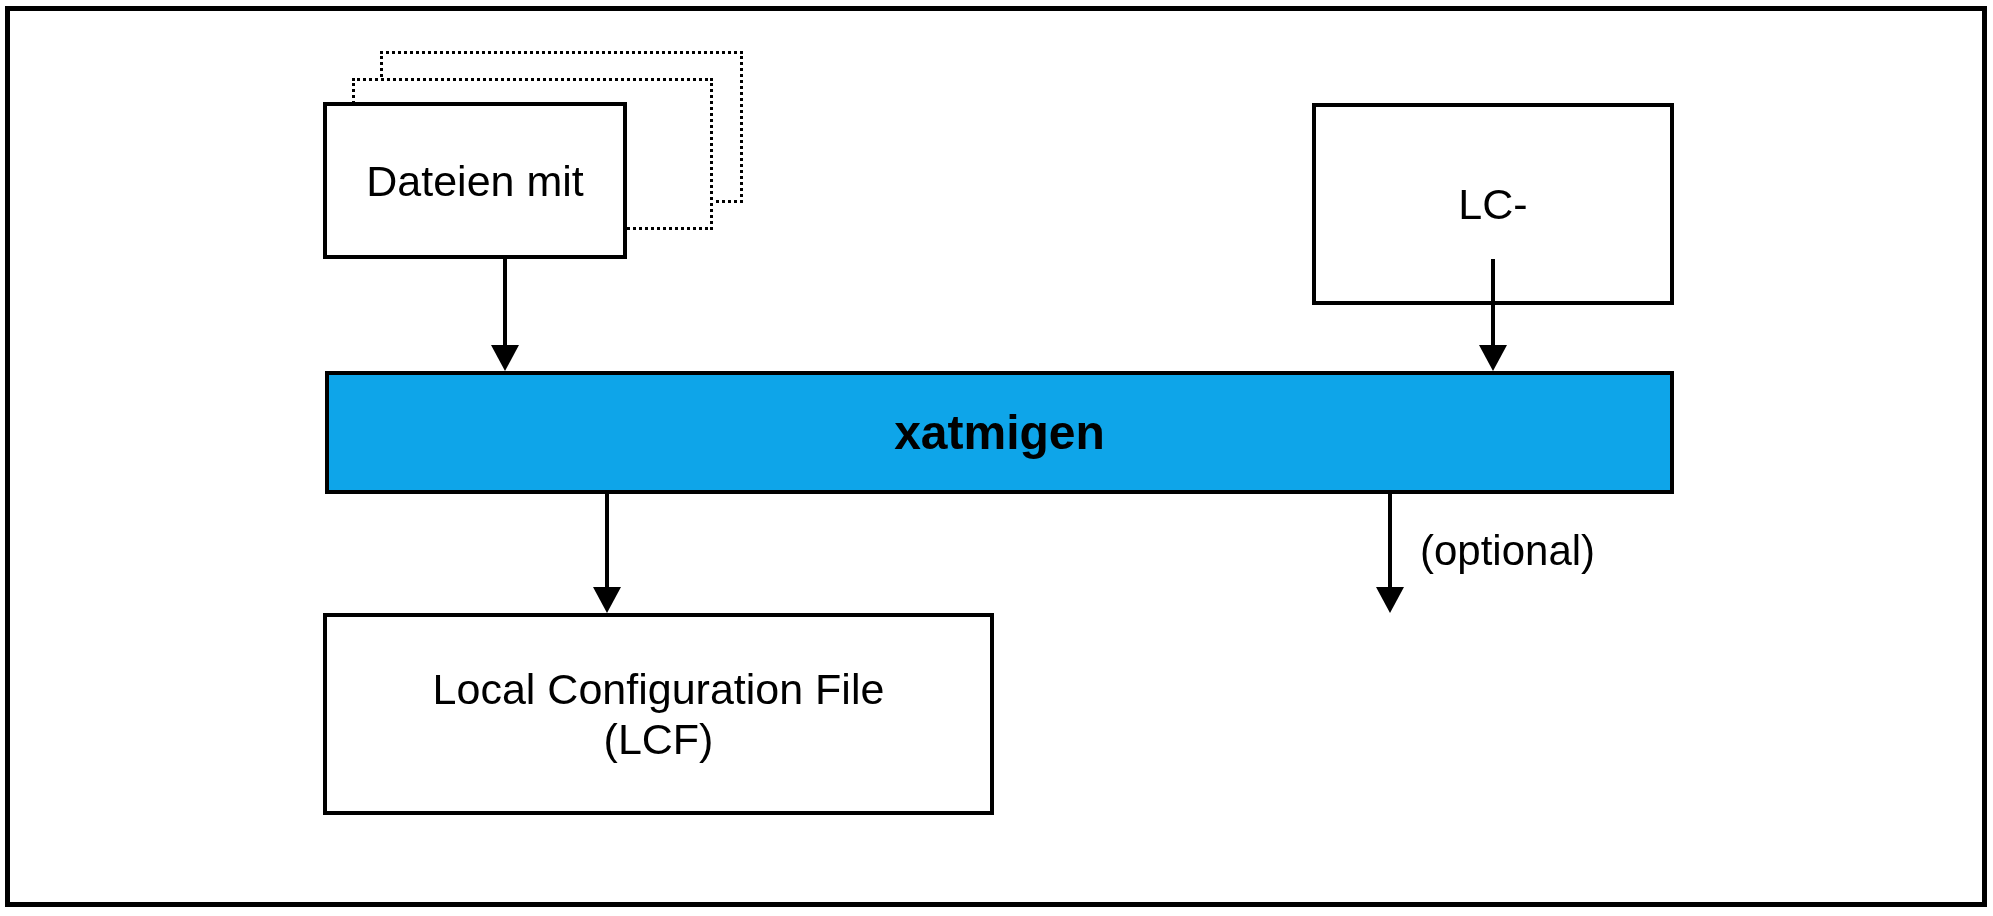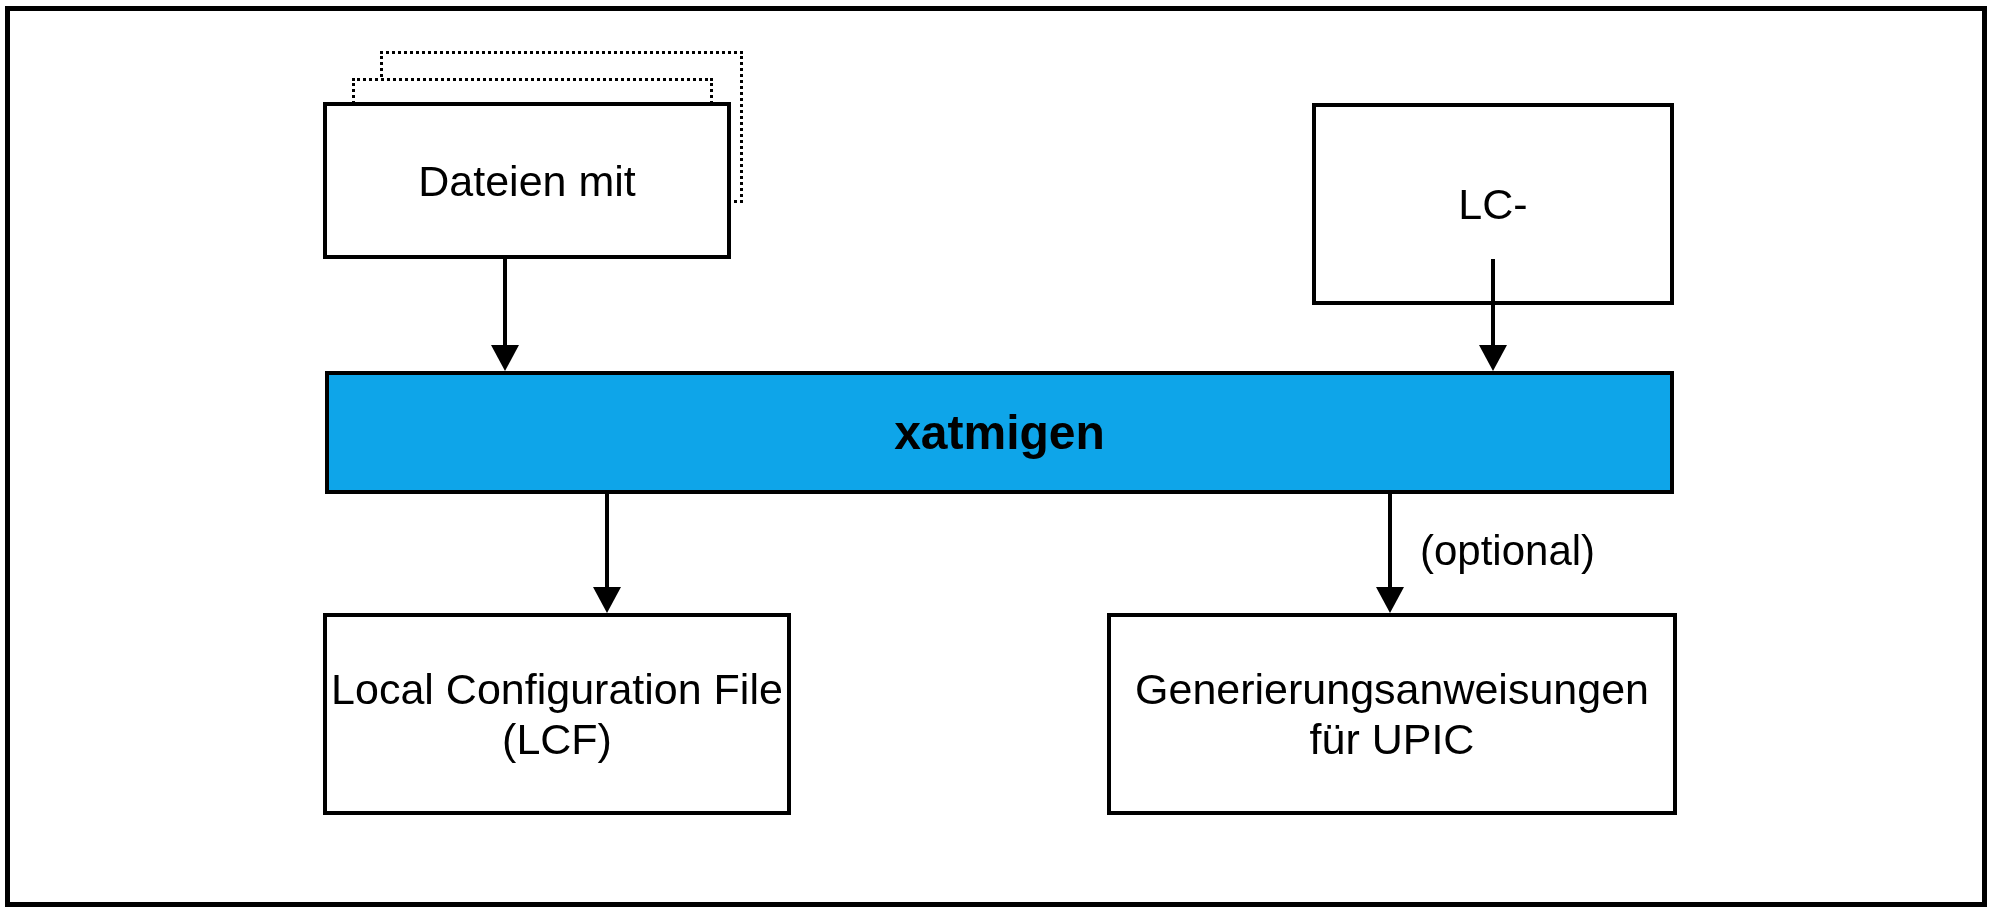--- a/index.html
+++ b/index.html
@@ -36,27 +36,27 @@
     color: #000000;
     font-size: 43px;
     line-height: 50px;
   }
   .stack-outline {
     position: absolute;
     box-sizing: border-box;
     border: 3px dotted #000000;
     background: #ffffff;
   }
-  .box-files      { left: 323px; top: 102px; width: 408px; height: 157px; z-index: 3; gap: 28px; }
+  .box-files      { left: 323px; top: 102px; width: 304px; height: 157px; z-index: 3; gap: 28px; }
   .stack-mid      { left: 352px; top: 78px;  width: 361px; height: 152px; z-index: 2; }
   .stack-back     { left: 380px; top: 51px;  width: 363px; height: 152px; z-index: 1; }
   .box-lcdef      { left: 1312px; top: 103px; width: 362px; height: 202px; }
   .bar-process    { left: 325px; top: 371px; width: 1349px; height: 123px;
                     background: #0ea5e9; font-weight: bold; font-size: 48px; }
-  .box-lcf        { left: 323px; top: 613px; width: 468px; height: 202px; }
+  .box-lcf        { left: 323px; top: 613px; width: 671px; height: 202px; }
   .box-gen        { left: 1107px; top: 613px; width: 570px; height: 202px; }
 
   .arrow {
     position: absolute;
     width: 28px;
     z-index: 4;
   }
   .arrow .stem {
     position: absolute;
     left: 12px; top: 0;
@@ -107,24 +107,20 @@
 
   <div class="node bar-process">
     <div>xatmigen</div>
   </div>
 
   <div class="node box-lcf">
     <div>Local Configuration File</div>
     <div>(LCF)</div>
   </div>
 
-  <div class="node box-gen">
-    <div>Generierungsanweisungen</div>
-    <div>für UPIC</div>
-  </div>
 
   <div class="arrow arrow-files">
     <div class="stem"></div>
     <div class="head"></div>
   </div>
 
   <div class="arrow arrow-lcdef">
     <div class="stem"></div>
     <div class="head"></div>
   </div>

